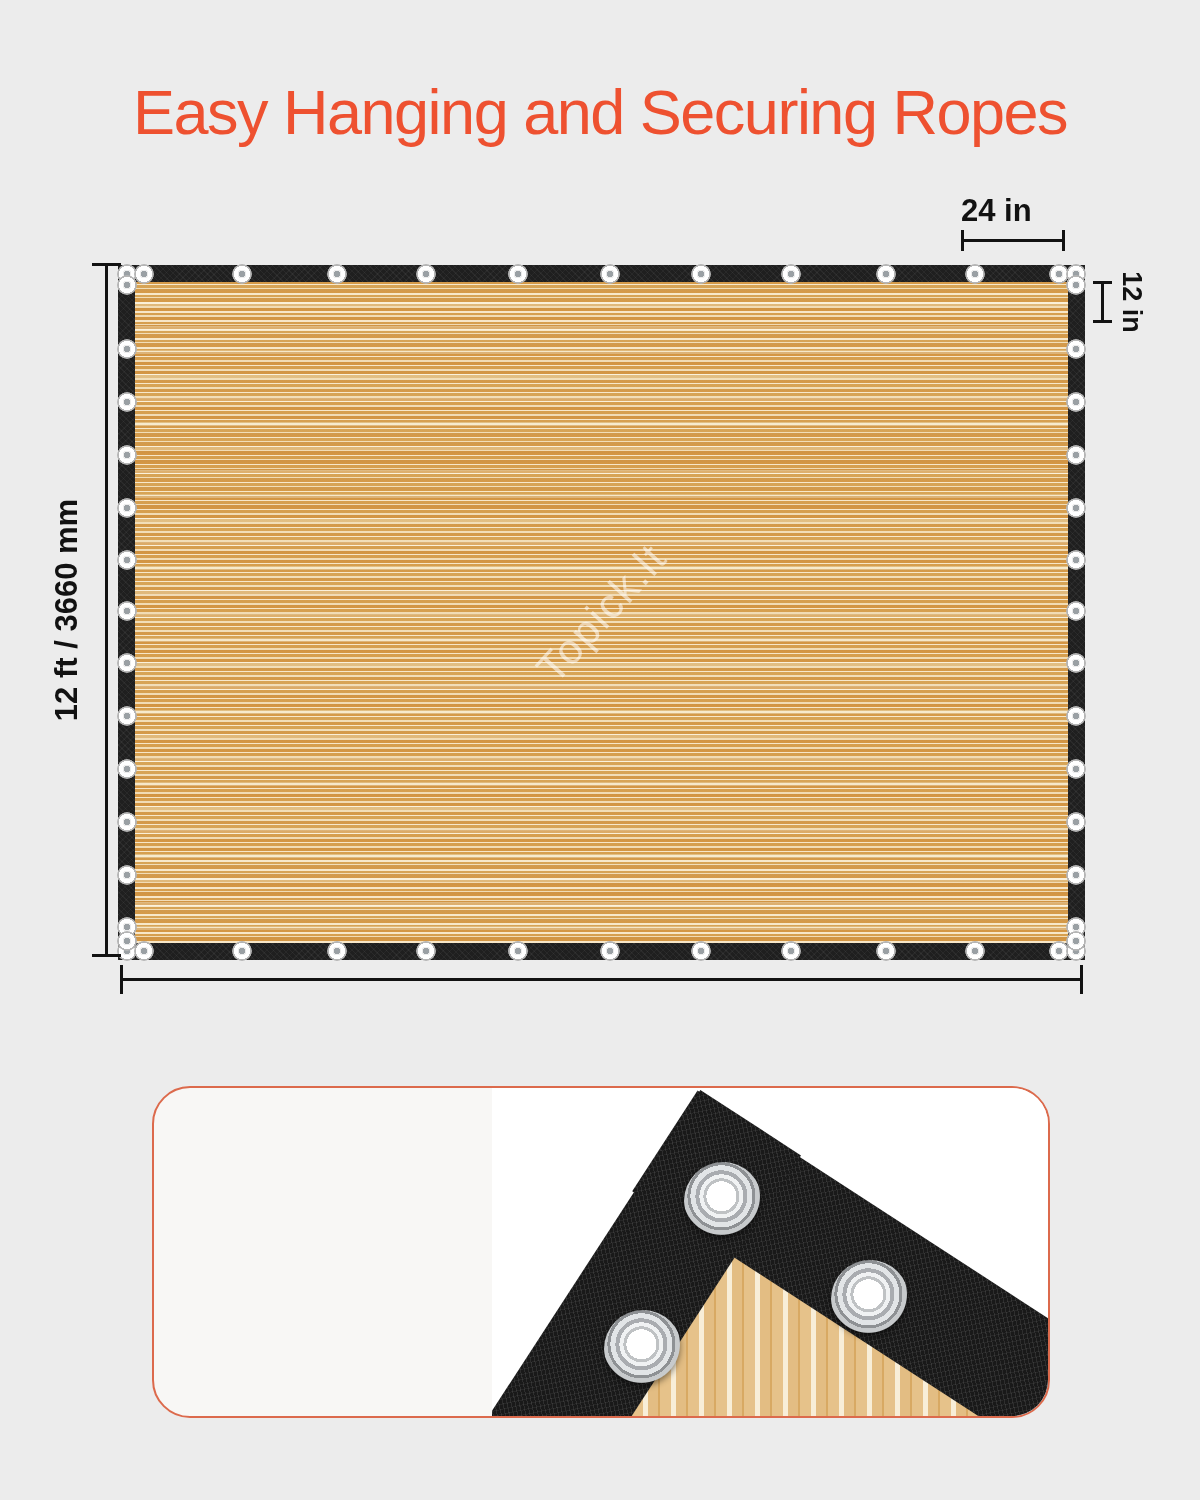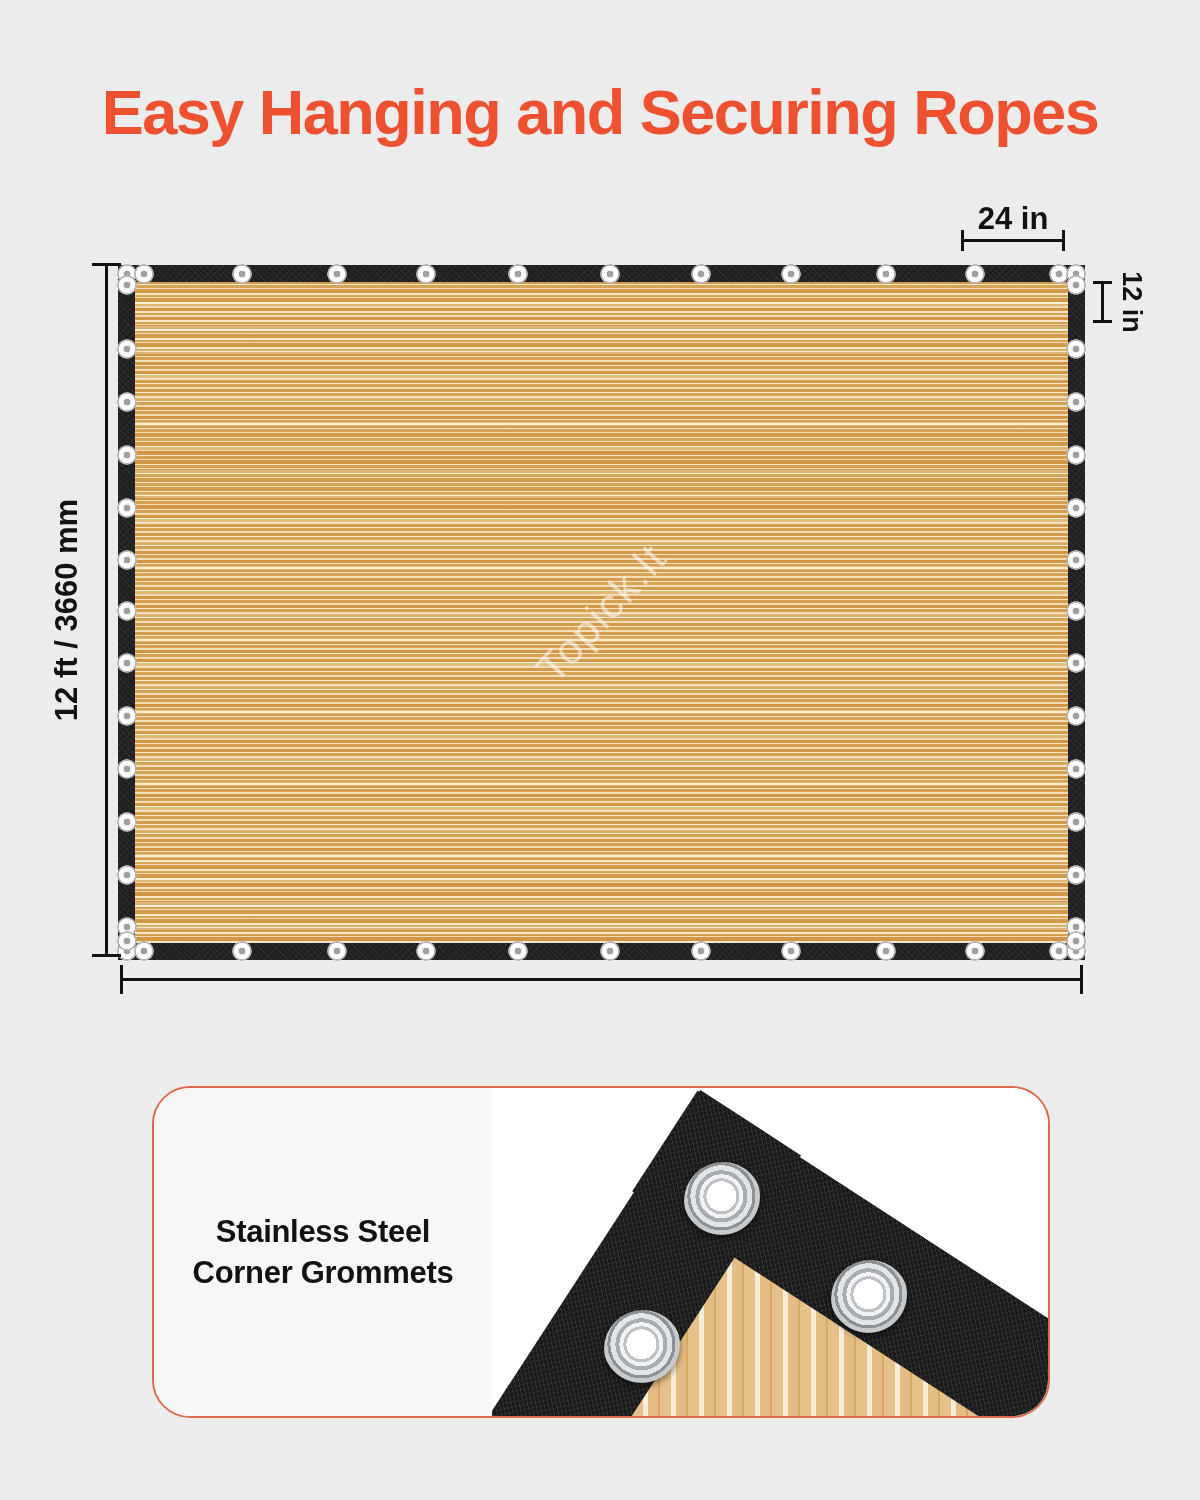--- a/index.html
+++ b/index.html
@@ -5,21 +5,21 @@
   * { margin:0; padding:0; box-sizing:border-box; }
   body { font-family:"Liberation Sans", sans-serif; }
   .page {
     position:relative; width:1200px; height:1500px;
     background:#ececec; overflow:hidden;
   }
 
   
   .page-title {
     position:absolute; top:76px; left:0; width:100%;
-    text-align:center; font-size:63px; font-weight:700;
+    text-align:center; font-size:63px; font-weight:400;
     letter-spacing:-1.5px; color:#ee5130;
   }
 
   
   .cloth {
     position:absolute; left:118px; top:265px; width:967px; height:695px;
     background-color:#1f1f1f;
     background-image:
       repeating-linear-gradient(45deg, rgba(255,255,255,.05) 0 1px, rgba(0,0,0,0) 1px 4px),
       repeating-linear-gradient(-45deg, rgba(255,255,255,.04) 0 1px, rgba(0,0,0,0) 1px 5px);
@@ -77,21 +77,21 @@
   .dim-bottom .line::before, .dim-bottom .line::after {
     content:""; position:absolute; top:-13px; width:3px; height:29px; background:#121212;
   }
   .dim-bottom .line::before { left:0; }
   .dim-bottom .line::after  { right:0; }
   .dim-bottom .dim-label {
     position:absolute; top:30px; width:100%; text-align:center; font-size:31px;
   }
 
   .dim-24 { position:absolute; left:961px; top:193px; width:104px; height:52px; }
-  .dim-24 .dim-label { position:absolute; top:0; width:100%; text-align:center; font-size:31px;margin-top:8px; }
+  .dim-24 .dim-label { position:absolute; top:0; width:100%; text-align:left; font-size:31px; }
   .dim-24 .line {
     position:absolute; left:0; bottom:3px; width:100%; height:3px; background:#121212;
   }
   .dim-24 .line::before, .dim-24 .line::after {
     content:""; position:absolute; top:-9px; width:3px; height:21px; background:#121212;
   }
   .dim-24 .line::before { left:0; }
   .dim-24 .line::after  { right:0; }
 
   .dim-12 { position:absolute; left:1093px; top:281px; width:62px; height:42px; }
@@ -240,24 +240,20 @@
     </div>
 
     <div class="dim-12">
       <div class="line"></div>
       <div class="dim-label">12 in</div>
     </div>
 
   </div>
 
   <div class="card" style="border-color: rgb(220, 106, 76);">
-    <div class="caption">
-      <div>Stainless Steel</div>
-      <div>Corner Grommets</div>
-    </div>
     <div class="photo">
       <div class="corner-rot">
         <div class="mesh"></div>
         <div class="band band-r"></div>
         <div class="band band-l"></div>
       </div>
       <div class="gbig gbig1"></div>
       <div class="gbig gbig2"></div>
       <div class="gbig gbig3"></div>
     </div>

